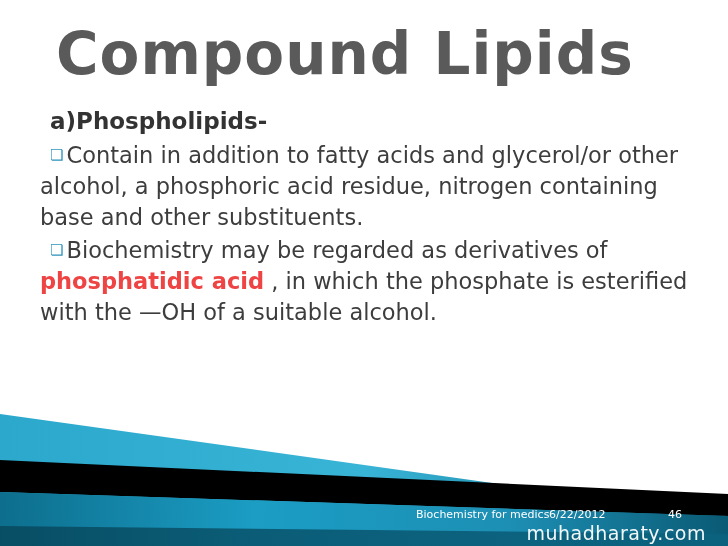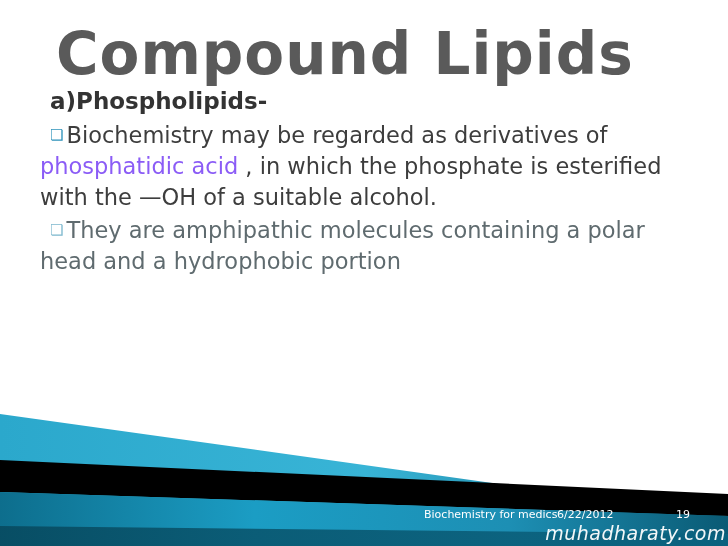--- a/index.html
+++ b/index.html
@@ -38,21 +38,21 @@
     color: #5a5a5a;
     letter-spacing: 1px;
     font-family: "DejaVu Sans", sans-serif;
     text-shadow: 1px 1px 0 rgba(255,255,255,0.6);
   }
 
   
   .body {
     position: absolute;
     left: 40px;
-    top: 88px;
+    top: 108px;
     width: 660px;
   }
   .subhead {
     font-size: 23px;
     font-weight: bold;
     color: #333333;
     margin: 0 0 6px 10px;
     letter-spacing: 0px;
   }
   .bullet-row {
@@ -66,35 +66,35 @@
     color: #2f93bb;
     font-size: 15px;
     vertical-align: 3px;
     margin-right: 3px;
     margin-left: 10px;
   }
   .bullet-row .btext {
     color: #3d3d3d;
   }
   .bold-inline {
-    font-weight: normal;
-    color: #8b5cf6;
+    font-weight: bold;
+    color: #ef4444;
   }
   .light-row .btext {
     color: #5f6b6f;
   }
   .light-row .bmark {
     color: #7fb9cf;
   }
 
   
   .footer {
     position: absolute;
     bottom: 16px;
-    left: 16px;
+    left: 8px;
     width: 708px;
     height: 22px;
     color: #ffffff;
     font-size: 11px;
     font-family: "DejaVu Sans", sans-serif;
   }
   .footer .f-center {
     position: absolute;
     left: 408px;
     top: 0;
@@ -104,28 +104,27 @@
     left: 541px;
     top: 0;
   }
   .footer .f-num {
     position: absolute;
     left: 660px;
     top: 0;
   }
   .watermark {
     position: absolute;
-    right: 2px;
+    right: 22px;
     bottom: 2px;
     font-size: 19px;
     color: #ffffff;
     letter-spacing: 0.5px;
     font-family: "DejaVu Sans", sans-serif;
     opacity: 0.95;
-    font-style: italic;
   }
 </style>
 </head>
 <body>
 
 <div id="slide">
 
   <svg class="deco-layer deco-bottom" viewBox="0 0 728 180" preserveAspectRatio="none">
     <defs>
       <linearGradient id="gTeal" x1="0" y1="0" x2="1" y2="0">
@@ -152,30 +151,30 @@
     <polygon points="0,126 728,150 728,180 0,180" fill="url(#gTeal)"></polygon>
 
     <polygon points="0,160 728,168 728,180 0,180" fill="url(#gDark)" opacity="0.85"></polygon>
   </svg>
 
   <div class="title">Compound Lipids</div>
 
   <div class="body">
     <div class="subhead">a)Phospholipids-</div>
 
+    <div class="bullet-row">
+      <span class="bmark">❏</span><span class="btext">Contain in addition to fatty acids and glycerol/or other alcohol, a phosphoric acid residue, nitrogen containing base and other substituents.</span>
+    </div>
 
     <div class="bullet-row">
       <span class="bmark">❏</span><span class="btext">Biochemistry may be regarded as derivatives of </span><span class="bold-inline">phosphatidic acid</span><span class="btext"> , in which the phosphate is esterified with the —OH of a suitable alcohol.</span>
     </div>
 
-    <div class="bullet-row light-row">
-      <span class="bmark">❏</span><span class="btext">They are amphipathic molecules containing a polar head and a hydrophobic portion</span>
-    </div>
   </div>
 
   <div class="footer">
     <span class="f-center">Biochemistry for medics</span>
     <span class="f-date">6/22/2012</span>
-    <span class="f-num">19</span>
+    <span class="f-num">46</span>
   </div>
 
   <div class="watermark">muhadharaty.com</div>
 </div>
 
 </body></html>

